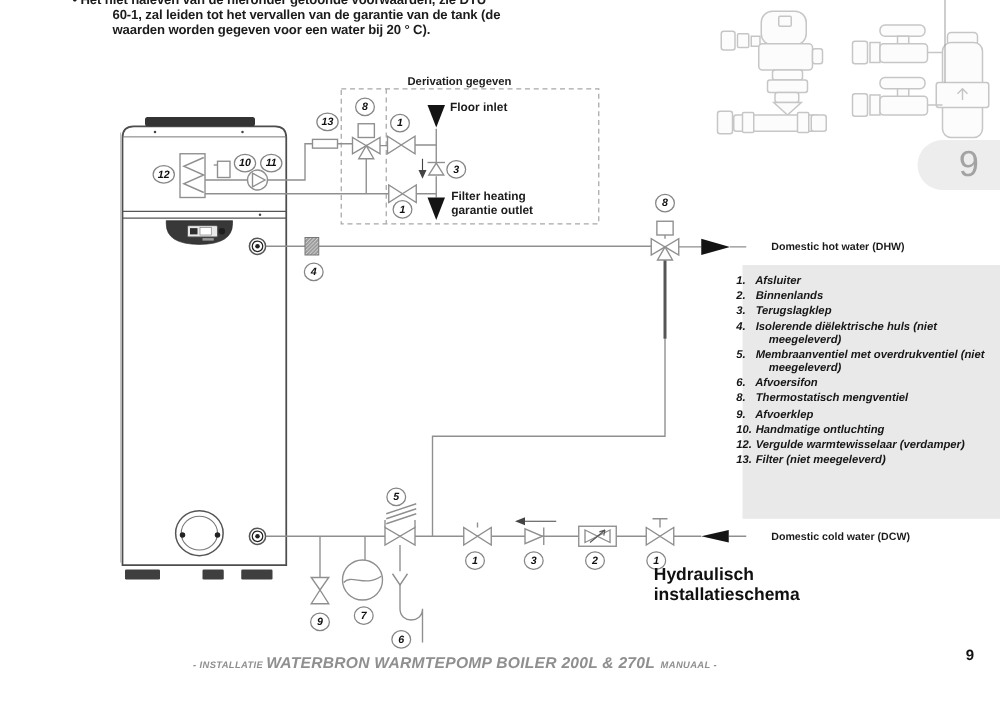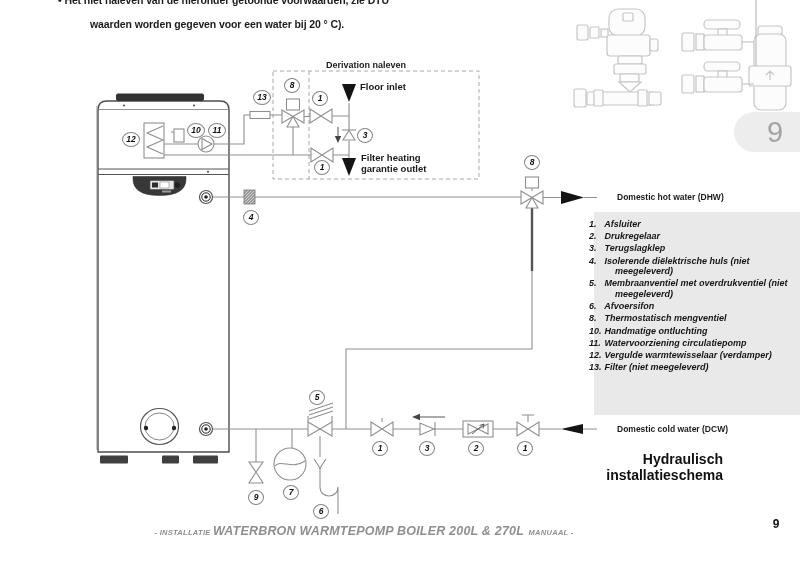--- a/index.html
+++ b/index.html
@@ -18,21 +18,21 @@
           background:#fff;color:#101010;font-style:italic;font-weight:700;font-size:8.5px;
           display:flex;align-items:center;justify-content:center;box-sizing:border-box;line-height:1;}
   .marker.wide{width:18px;}
   
   .legend{position:absolute;left:578px;top:212px;width:206px;height:203px;background:#e9e9e9;
           box-sizing:border-box;padding:7px 9px 6px 8px;color:#161616;}
   .legend ul{margin:0;padding:0;list-style:none;font-style:italic;font-weight:700;font-size:9px;line-height:1.18;}
   .legend li{padding-left:13px;text-indent:-13px;margin-bottom:1.6px;}
   .legend .num{display:inline-block;}
   
-  .schema-title{position:absolute;left:507px;top:452px;width:200px;text-align:right;
+  .schema-title{position:absolute;left:507px;top:452px;width:200px;text-align:left;
                 color:#101010;font-size:14px;font-weight:700;line-height:15.5px;}
   
   .footer{position:absolute;left:0;top:521px;width:696px;text-align:center;color:#8f8f8f;
           font-style:italic;font-weight:700;white-space:nowrap;}
   .footer .small{font-size:7.5px;letter-spacing:0.3px;}
   .footer .big{font-size:12.5px;letter-spacing:0.2px;}
   .pagenum{position:absolute;left:748px;top:517px;width:24px;text-align:center;
            color:#111;font-size:12px;font-weight:700;}
   
   .chapter-tab{position:absolute;left:718px;top:112px;width:82px;height:40px;background:#ededed;
@@ -216,23 +216,24 @@
       <circle cx="190" cy="197" r="6.5" fill="#fff" stroke="#555" stroke-width="1.2"></circle>
       <circle cx="190" cy="197" r="4.2" fill="#fff" stroke="#222" stroke-width="1"></circle>
       <circle cx="190" cy="197" r="1.8" fill="#222"></circle>
       <circle cx="190" cy="429" r="6.5" fill="#fff" stroke="#555" stroke-width="1.2"></circle>
       <circle cx="190" cy="429" r="4.2" fill="#fff" stroke="#222" stroke-width="1"></circle>
       <circle cx="190" cy="429" r="1.8" fill="#222"></circle>
     </g>
   </svg>
 
   <div class="warn" style="left:42px;top:-6px;">• Het niet naleven van de hieronder getoonde voorwaarden, zie DTU</div>
+  <div class="warn" style="left:74px;top:6px;">60-1, zal leiden tot het vervallen van de garantie van de tank (de</div>
   <div class="warn" style="left:74px;top:18px;">waarden worden gegeven voor een water bij 20 ° C).</div>
 
-  <div class="dlabel lbl-sm" style="left:310px;top:60px;">Derivation naleven</div>
+  <div class="dlabel lbl-sm" style="left:310px;top:60px;">Derivation gegeven</div>
   <div class="dlabel lbl-bold" style="left:344px;top:81px;">Floor inlet</div>
   <div class="dlabel lbl-bold" style="left:345px;top:152px;">Filter heating</div>
   <div class="dlabel lbl-bold" style="left:345px;top:163px;">garantie outlet</div>
   <div class="dlabel lbl-flow" style="left:585px;top:192px;">Domestic hot water (DHW)</div>
   <div class="dlabel lbl-flow" style="left:585px;top:423.5px;">Domestic cold water (DCW)</div>
 
   <span class="marker wide" style="left:237px;top:90px;">13</span>
   <span class="marker" style="left:268px;top:78px;">8</span>
   <span class="marker" style="left:296px;top:91px;">1</span>
   <span class="marker" style="left:341px;top:128px;">3</span>
@@ -247,28 +248,28 @@
   <span class="marker" style="left:267px;top:485px;">7</span>
   <span class="marker" style="left:297px;top:504px;">6</span>
   <span class="marker" style="left:356px;top:441px;">1</span>
   <span class="marker" style="left:403px;top:441px;">3</span>
   <span class="marker" style="left:452px;top:441px;">2</span>
   <span class="marker" style="left:501px;top:441px;">1</span>
 
   <div class="legend">
     <ul>
       <li><span class="num">1.</span> <span>Afsluiter</span></li>
-      <li><span class="num">2.</span> <span>Drukregelaar</span></li>
+      <li><span class="num">2.</span> <span>Binnenlands</span></li>
       <li><span class="num">3.</span> <span>Terugslagklep</span></li>
       <li><span class="num">4.</span> <span>Isolerende diëlektrische huls (niet meegeleverd)</span></li>
       <li><span class="num">5.</span> <span>Membraanventiel met overdrukventiel (niet meegeleverd)</span></li>
       <li><span class="num">6.</span> <span>Afvoersifon</span></li>
       <li><span class="num">8.</span> <span>Thermostatisch mengventiel</span></li>
+      <li><span class="num">9.</span> <span>Afvoerklep</span></li>
       <li><span class="num">10.</span> <span>Handmatige ontluchting</span></li>
-      <li><span class="num">11.</span> <span>Watervoorziening circulatiepomp</span></li>
       <li><span class="num">12.</span> <span>Vergulde warmtewisselaar (verdamper)</span></li>
       <li><span class="num">13.</span> <span>Filter (niet meegeleverd)</span></li>
     </ul>
   </div>
 
   <div class="schema-title">
     <div>Hydraulisch</div>
     <div>installatieschema</div>
   </div>
 

